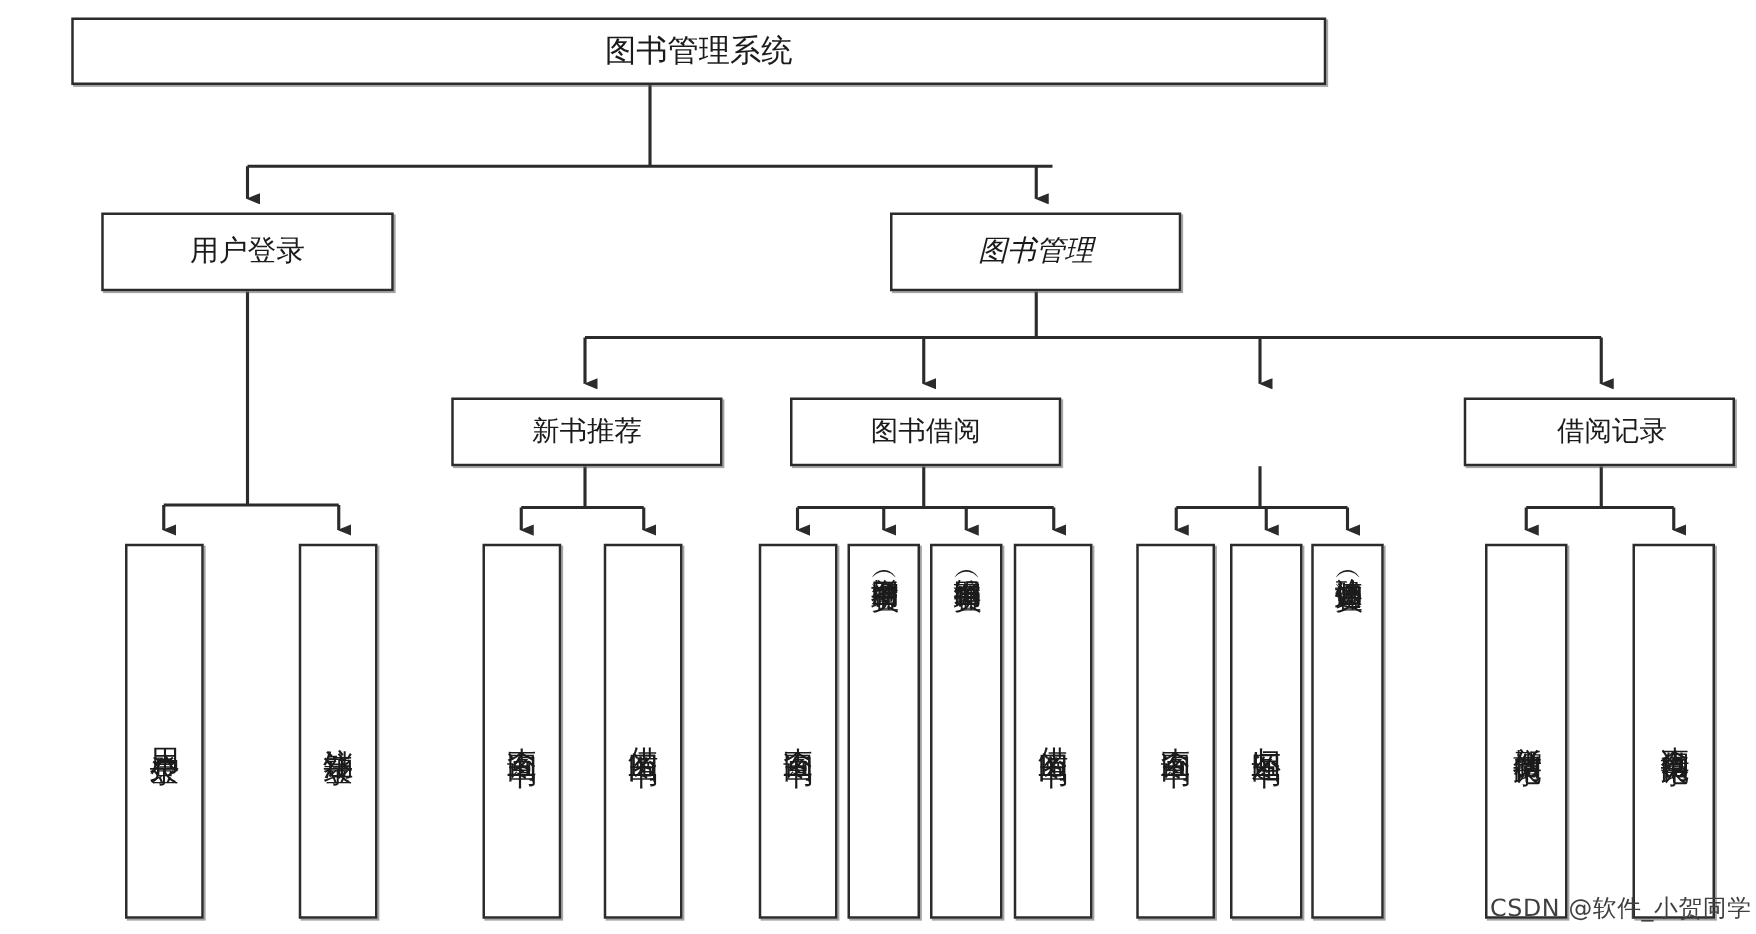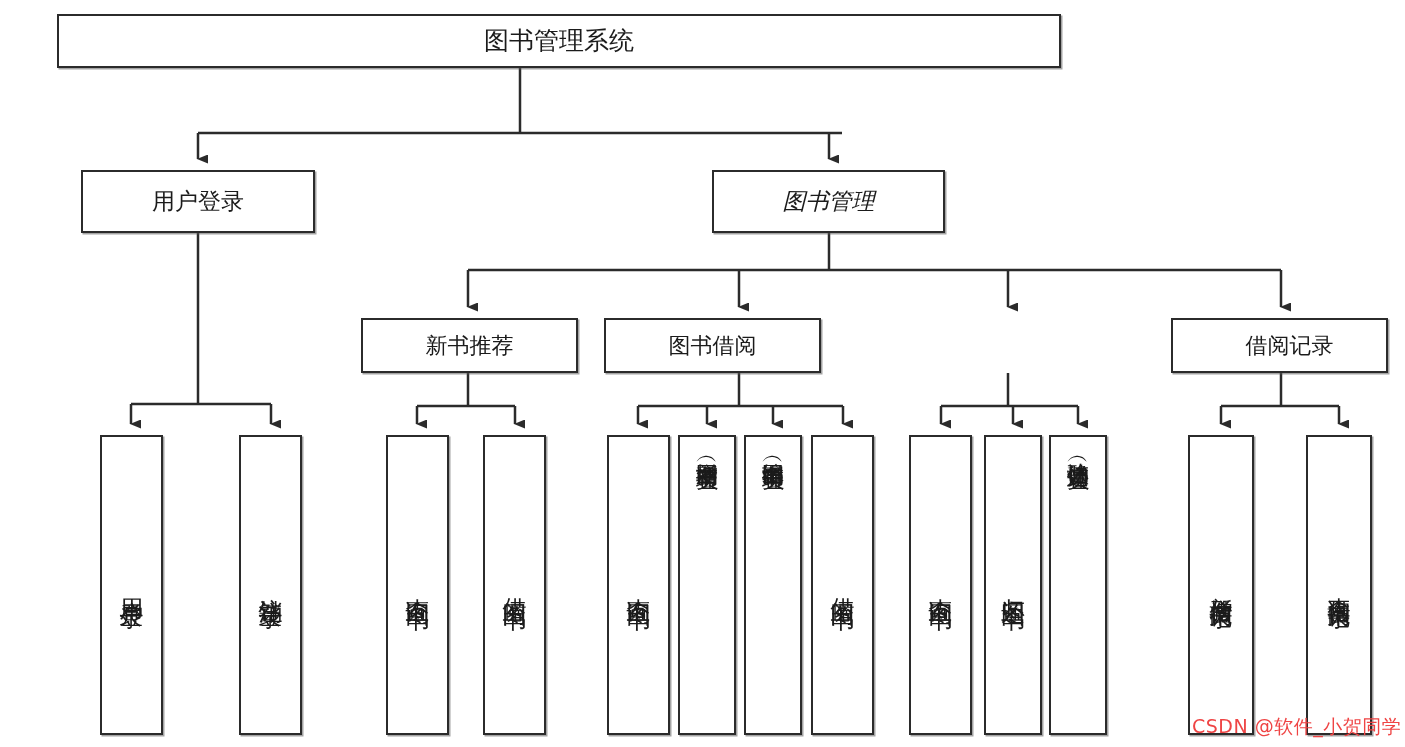--- a/index.html
+++ b/index.html
@@ -72,21 +72,21 @@
     white-space: nowrap;
     height: auto;
   }
   .node.leaf.leaf-mid {
     align-items: center;
     padding-top: 0;
   }
   .watermark {
     position: absolute;
     font-size: 19px;
-    color: #ef4444;
+    color: #404040;
     white-space: nowrap;
     letter-spacing: 0.5px;
     pointer-events: none;
   }
 </style>
 </head>
 <body>
 
 <div id="diagram-root">
 
@@ -161,21 +161,21 @@
   </div>
 
   <div class="node lvl2" style="left:712px; top:170px; width:233px; height:63px;font-style:italic;">
     <span class="node-label">图书管理</span>
   </div>
 
   <div class="node lvl3" style="left:361px; top:318px; width:217px; height:55px;">
     <span class="node-label">新书推荐</span>
   </div>
 
-  <div class="node lvl3" style="left:604px; top:318px; width:217px; height:55px;">
+  <div class="node lvl3" style="left:632px; top:318px; width:217px; height:55px;">
     <span class="node-label">图书借阅</span>
   </div>
 
 
   <div class="node lvl3" style="left:1171px; top:318px; width:217px; height:55px;padding-left:20px;">
     <span class="node-label">借阅记录</span>
   </div>
 
   <div class="node leaf leaf-mid" style="left:100px; top:435px; width:63px; height:300px;">
     <span class="node-label">用户登录</span>

